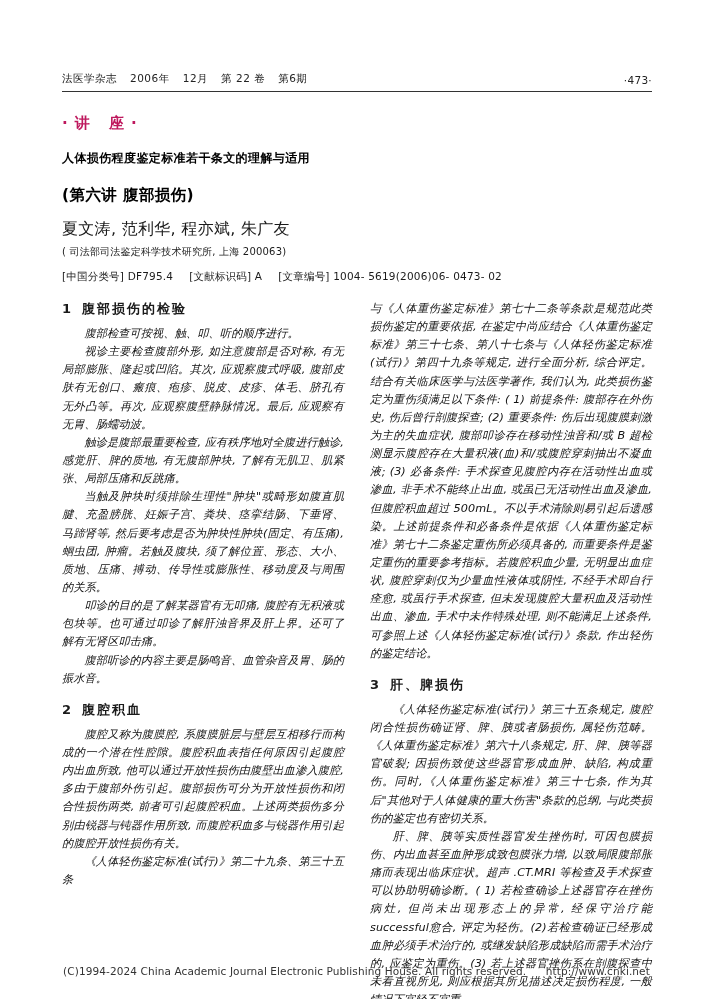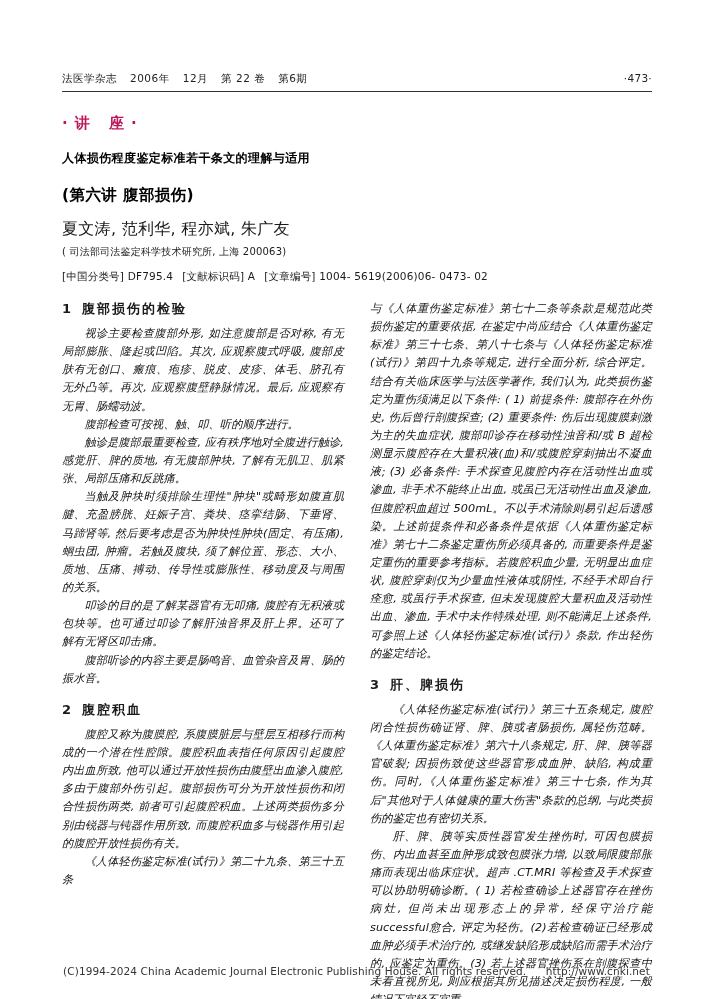--- a/index.html
+++ b/index.html
@@ -24,21 +24,21 @@
   }
   .content {
     position: absolute;
     left: 62px;
     top: 72px;
     width: 590px;
   }
   
   .runhead {
     display: flex;
-    align-items: flex-start;
+    align-items: flex-end;
     justify-content: space-between;
     font-size: 10.5px;
     letter-spacing: 0.5px;
     color: #222;
     padding-bottom: 4px;
   }
   .runhead-left {
     display: flex;
     gap: 13px;
     font-family: "DejaVu Sans", "Liberation Sans", sans-serif;
@@ -83,21 +83,21 @@
   .affil {
     margin-top: 5px;
     font-size: 10px;
     letter-spacing: 0.2px;
   }
   .idline {
     margin-top: 11px;
     font-size: 10.5px;
     letter-spacing: 0.2px;
     display: flex;
-    gap: 9px;
+    gap: 16px;
     flex-wrap: wrap;
   }
   
   .cols {
     margin-top: 16px;
     display: flex;
     gap: 26px;
   }
   .col {
     width: 282px;
@@ -172,22 +172,22 @@
       <span>[文章编号] 1004- 5619(2006)06- 0473- 02</span>
     </div>
 
     <div class="cols">
 
       <div class="col">
         <h2 class="sec">
           <span class="num">1</span>
           <span class="txt">腹部损伤的检验</span>
         </h2>
+        <p class="para">腹部检查可按视、触、叩、听的顺序进行。</p>
         <p class="para">视诊主要检查腹部外形, 如注意腹部是否对称, 有无局部膨胀、隆起或凹陷。其次, 应观察腹式呼吸, 腹部皮肤有无创口、瘢痕、疱疹、脱皮、皮疹、体毛、脐孔有无外凸等。再次, 应观察腹壁静脉情况。最后, 应观察有无胃、肠蠕动波。</p>
-        <p class="para">腹部检查可按视、触、叩、听的顺序进行。</p>
         <p class="para">触诊是腹部最重要检查, 应有秩序地对全腹进行触诊, 感觉肝、脾的质地, 有无腹部肿块, 了解有无肌卫、肌紧张、局部压痛和反跳痛。</p>
         <p class="para">当触及肿块时须排除生理性"肿块"或畸形如腹直肌腱、充盈膀胱、妊娠子宫、粪块、痉挛结肠、下垂肾、马蹄肾等, 然后要考虑是否为肿块性肿块(固定、有压痛), 蛔虫团, 肿瘤。若触及腹块, 须了解位置、形态、大小、质地、压痛、搏动、传导性或膨胀性、移动度及与周围的关系。</p>
         <p class="para">叩诊的目的是了解某器官有无叩痛, 腹腔有无积液或包块等。也可通过叩诊了解肝浊音界及肝上界。还可了解有无肾区叩击痛。</p>
         <p class="para">腹部听诊的内容主要是肠鸣音、血管杂音及胃、肠的振水音。</p>
 
         <div class="sec-spacer"></div>
 
         <h2 class="sec">
           <span class="num">2</span>
           <span class="txt">腹腔积血</span>

